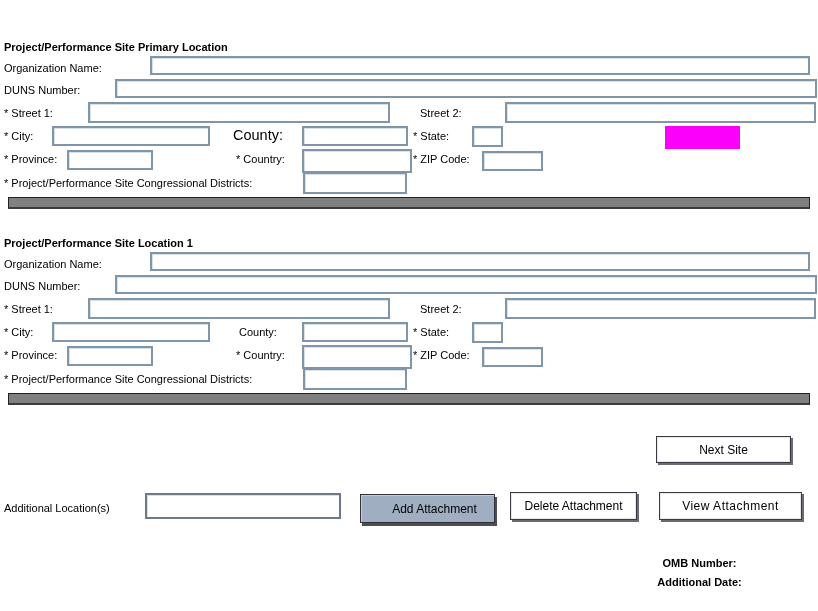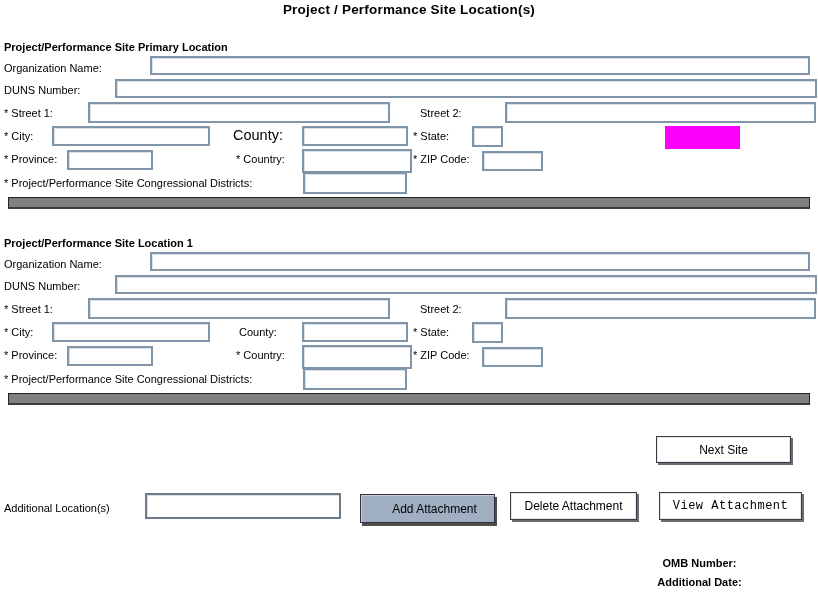--- a/index.html
+++ b/index.html
@@ -30,21 +30,20 @@
 
   .highlight{position:absolute;left:665px;top:126px;width:75px;height:23px;}
 
   .footer-line{position:absolute;left:617px;width:165px;text-align:center;font-size:11px;font-weight:bold;}
 </style>
 </head>
 <body>
 
 <div id="page">
 
-  <div class="title">Project / Performance Site Location(s)</div>
 
   <div class="section" style="top:41px;height:156px;">
     <div class="sec-heading">Project/Performance Site Primary Location</div>
 
     <div class="lbl" style="left:4px;top:21px;">Organization Name:</div>
     <input class="field" style="left: 150px; top: 15px; width: 660px; height: 19px;" type="text" value="">
 
     <div class="lbl" style="left:4px;top:43px;">DUNS Number:</div>
     <input class="field" style="left: 115px; top: 38px; width: 702px; height: 19px;" type="text" value="">
 
@@ -110,18 +109,18 @@
   <div class="bar" style="top: 393px; background: rgb(128, 128, 128);"></div>
 
 
   <button class="btn btn-white" style="left:656px;top:436px;width:135px;height:27px;">Next Site</button>
 
   <div class="lbl" style="position:absolute;left:4px;top:502px;">Additional Location(s)</div>
   <input class="field" style="left: 145px; top: 493px; width: 196px; height: 26px; border: 2px solid rgb(109, 123, 136);" type="text" value="">
 
   <button class="btn btn-fill" style="left: 360px; top: 494px; width: 135px; height: 29px; background: rgb(159, 175, 193); padding-left: 20px;">Add Attachment</button>
   <button class="btn btn-white" style="left:510px;top:492px;width:127px;height:28px;">Delete Attachment</button>
-  <button class="btn btn-white" style="left:659px;top:492px;width:143px;height:28px;letter-spacing:.5px;font-family:Liberation Mono, monospace;">View Attachment</button>
+  <button class="btn btn-white" style="left:659px;top:492px;width:143px;height:28px;letter-spacing:.5px;">View Attachment</button>
 
   <div class="footer-line" style="top:557px;">OMB Number:</div>
   <div class="footer-line" style="top:576px;">Additional Date:</div>
 
 </div>
 
 </body></html>

